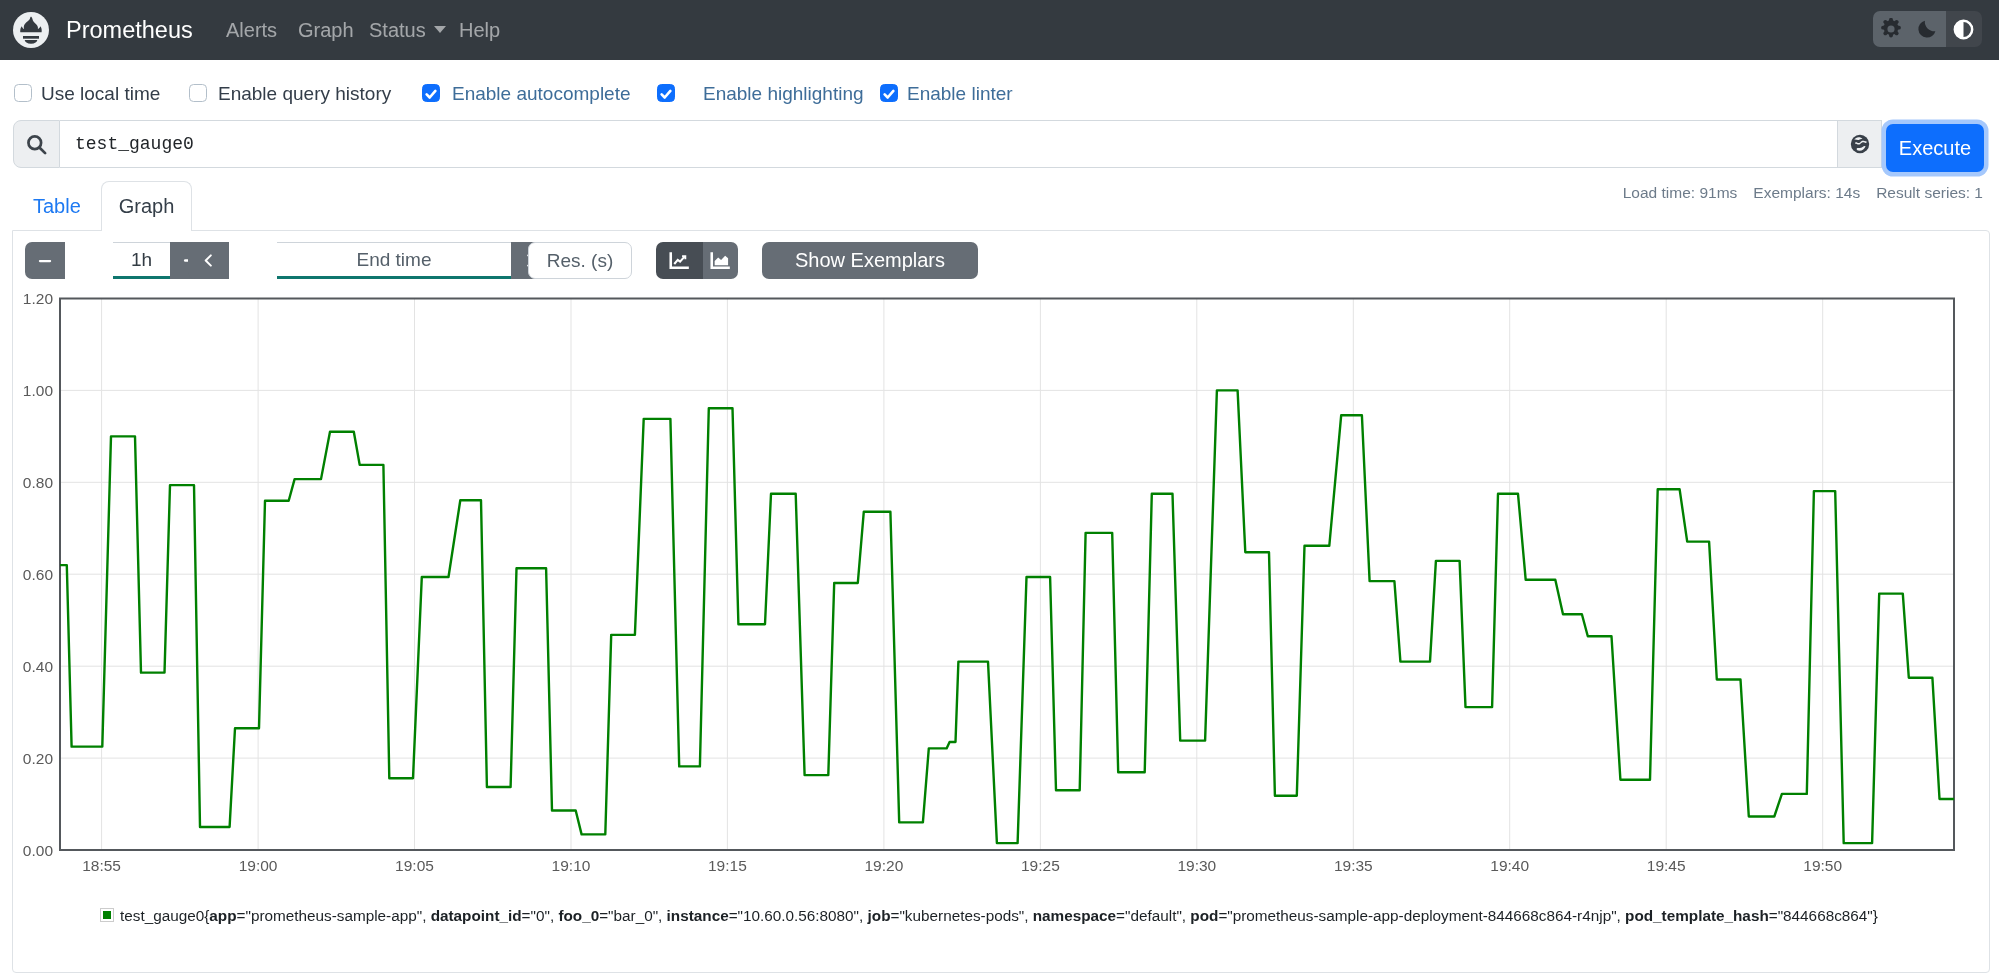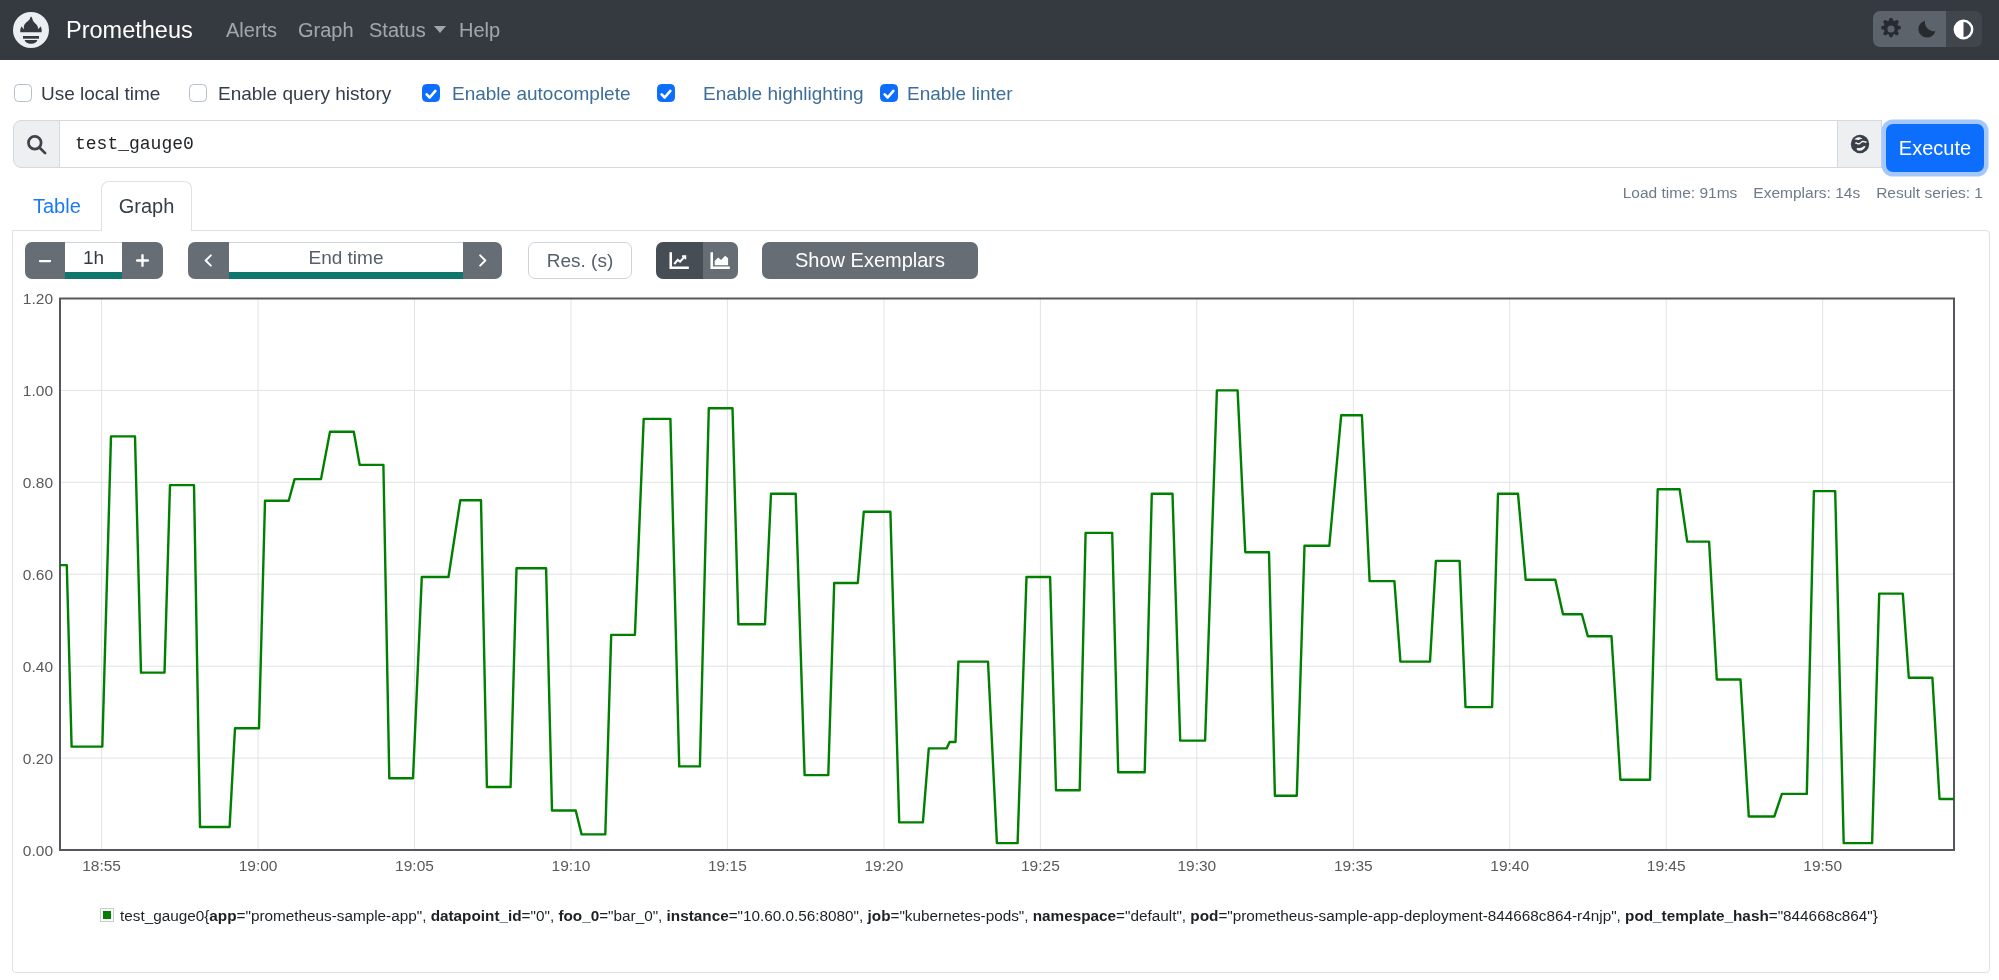--- a/index.html
+++ b/index.html
@@ -30,21 +30,21 @@
 .stats span{margin-left:16px;}
 
 .tablink{position:absolute;left:33px;top:195px;font-size:20px;color:#1d79f2;}
 .graphtab{position:absolute;left:101px;top:181px;width:91px;height:50px;background:#fff;border:1px solid #dee2e6;border-bottom:none;border-radius:8px 8px 0 0;text-align:center;line-height:48px;font-size:20px;color:#343e48;}
 .panel{position:absolute;left:12px;top:230px;width:1978px;height:743px;border:1px solid #dee2e6;border-radius:0 4px 4px 4px;}
 .panel-notch{position:absolute;left:101px;top:229px;width:91px;height:2px;background:#fff;}
 
 .ctl{position:absolute;top:242px;height:37px;}
 .btn-dk{background:#666d75;color:#fff;display:flex;align-items:center;justify-content:center;}
 .grp{display:flex;overflow:hidden;border-radius:7px;}
-.seg-white{background:#fff;border-top:1px solid #ced4da;border-bottom:7px solid #0f766e;display:flex;align-items:center;justify-content:center;font-size:19px;color:#333c44;}
+.seg-white{background:#fff;border-top:1px solid #ced4da;border-bottom:3px solid #0f766e;display:flex;align-items:center;justify-content:center;font-size:19px;color:#333c44;margin-left:48px;}
 .inp{border:1px solid #ced4da;border-radius:7px;background:#fff;display:flex;align-items:center;justify-content:center;font-size:19px;color:#55606a;}
 
 .legend{position:absolute;left:100px;top:907px;display:flex;align-items:flex-start;font-size:15.3px;color:#1c2125;}
 .sw{width:14px;height:14px;border:1px solid #ccc;background:#fff;padding:2px;margin-right:6px;margin-top:1px;}
 .swin{width:8px;height:8px;background:#008000;}
 svg text{font-family:"Liberation Sans",sans-serif;font-size:15.5px;fill:#5a5a5a;}
 </style></head>
 <body>
 
 <div class="navbar">

